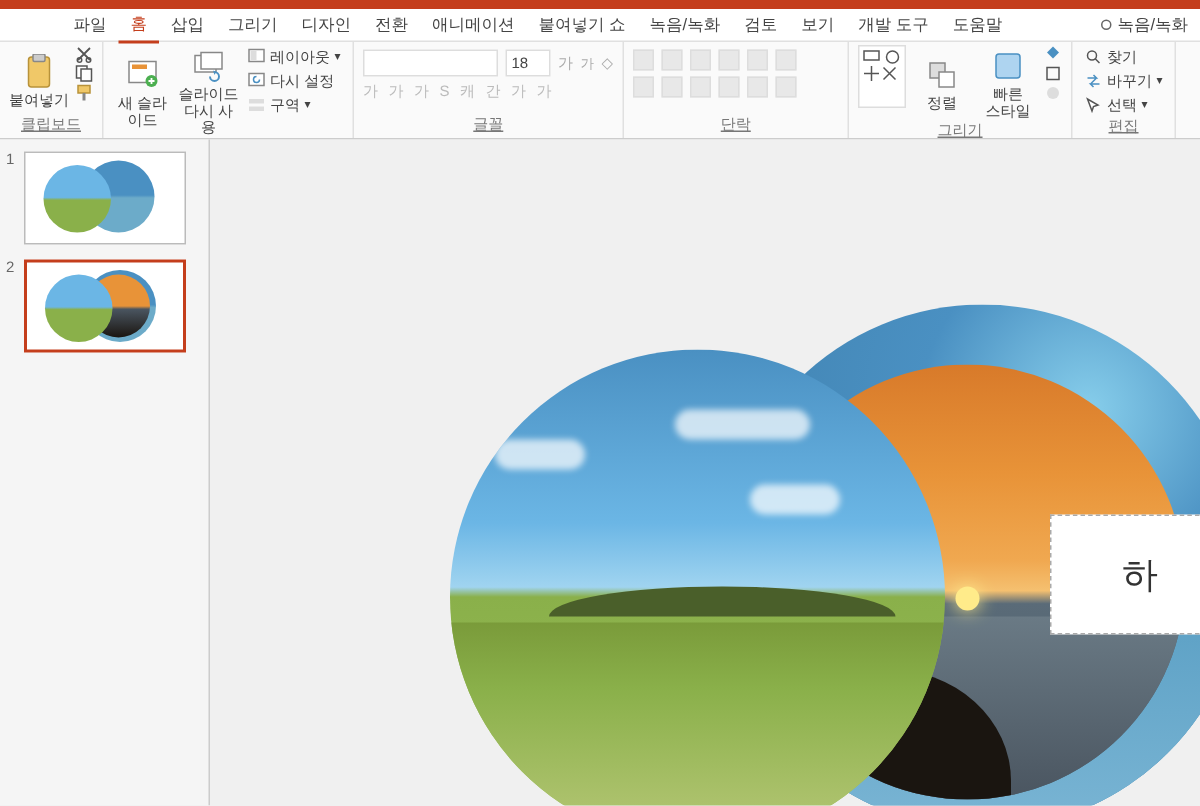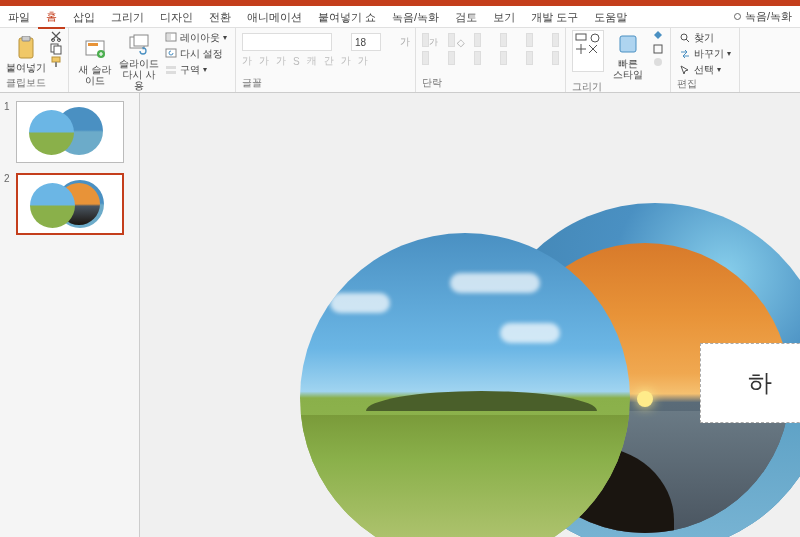--- a/index.html
+++ b/index.html
@@ -1,36 +1,36 @@
 <!DOCTYPE html>
 <html><head>
 <meta charset="utf-8">
 <style>
 * { margin: 0; padding: 0; box-sizing: border-box; font-family: "Malgun Gothic", sans-serif; }
 body { width: 800px; height: 537px; overflow: hidden; background: #f0f0f0; }
 
 .title-bar { height: 6px; background: #c43e1c; }
 
-.menu-bar { height: 22px; background: #fff; display: flex; align-items: center; position: relative; border-bottom: 1px solid #e0e0e0; }
+.menu-bar { height: 22px; background: #fff; display: flex; align-items: center; position: relative; border-bottom: 1px solid #e0e0e0; padding-left: 41px; }
 .menu-bar .item { padding: 0 8px; font-size: 11px; color: #444; cursor: pointer; line-height: 22px; }
 .menu-bar .item.active { border-bottom: 2px solid #c43e1c; color: #c43e1c; }
 .menu-bar .right { position: absolute; right: 8px; display: flex; align-items: center; font-size: 11px; color: #444; }
 .rec-dot { width: 7px; height: 7px; border-radius: 50%; border: 1px solid #666; margin-right: 4px; }
 
 .ribbon { height: 65px; background: #fafafa; border-bottom: 1px solid #ccc; display: flex; }
 .group { border-right: 1px solid #e0e0e0; padding: 2px 6px; display: flex; flex-direction: column; justify-content: space-between; }
 .group-content { display: flex; gap: 4px; flex: 1; }
-.group-label { font-size: 10px; color: #777; text-align: left; }
+.group-label { font-size: 10px; color: #777; text-align: center; text-decoration: underline; }
 .big-btn { display: flex; flex-direction: column; align-items: center; justify-content: center; width: 40px; cursor: pointer; }
 .big-btn .icon-area { height: 28px; display: flex; align-items: center; justify-content: center; }
 .big-btn .lbl { font-size: 10px; color: #444; text-align: center; line-height: 1.1; }
 .stack { display: flex; flex-direction: column; gap: 1px; }
 .stack-btn { display: flex; align-items: center; gap: 3px; font-size: 10px; color: #444; cursor: pointer; padding: 1px 2px; height: 15px; }
 .mini-icon { width: 12px; height: 12px; display: inline-block; }
-.grey-row { display: flex; gap: 19px; align-items: center; }
+.grey-row { display: flex; gap: 5px; align-items: center; }
 .disabled-box { width: 14px; height: 14px; background: #e8e8e8; border: 1px solid #ddd; }
 .font-sel { width: 90px; height: 18px; border: 1px solid #ddd; background: #fff; font-size: 10px; color: #aaa; padding: 0 3px; }
 .size-sel { width: 30px; height: 18px; border: 1px solid #ddd; background: #fff; font-size: 10px; color: #444; padding: 0 3px; }
 
 .workspace { display: flex; height: calc(537px - 6px - 22px - 65px); }
 .slide-panel { width: 140px; background: #f5f5f5; border-right: 1px solid #ccc; padding: 8px 4px; }
 .thumb-wrap { display: flex; margin-bottom: 10px; }
 .thumb-num { width: 12px; font-size: 10px; color: #666; }
 .thumb { width: 108px; height: 62px; background: #fff; border: 1px solid #bbb; position: relative; overflow: hidden; cursor: pointer; }
 .thumb.selected { border: 2px solid #c43e1c; }
@@ -233,20 +233,29 @@
         <svg width="30" height="40">
             <rect x="3" y="3" width="10" height="6" fill="#fff" stroke="#555"></rect>
             <circle cx="22" cy="7" r="4" fill="#fff" stroke="#555"></circle>
             <path d="M3 18 h10 m-5 -5 v10" stroke="#555"></path>
             <path d="M16 14 l8 8 m0 -8 l-8 8" stroke="#555"></path>
           </svg>
       </div>
       <div class="big-btn">
         <div class="icon-area">
             <svg width="20" height="20">
+              <rect x="2" y="2" width="10" height="10" fill="#ddd" stroke="#888"></rect>
+              <rect x="8" y="8" width="10" height="10" fill="#fff" stroke="#888"></rect>
+            </svg>
+          </div>
+        <div class="lbl">정렬</div>
+      </div>
+      <div class="big-btn">
+        <div class="icon-area">
+            <svg width="20" height="20">
               <rect x="2" y="2" width="16" height="16" rx="2" fill="#aed4f0" stroke="#4a90c2"></rect>
             </svg>
           </div>
         <div class="lbl" style="white-space:pre-line">빠른
 스타일</div>
       </div>
       <div class="stack">
         <span class="mini-icon">
             <svg width="12" height="12">
               <path d="M6 1 l4 4 l-4 4 l-4 -4 z" fill="#4a90c2"></path>

